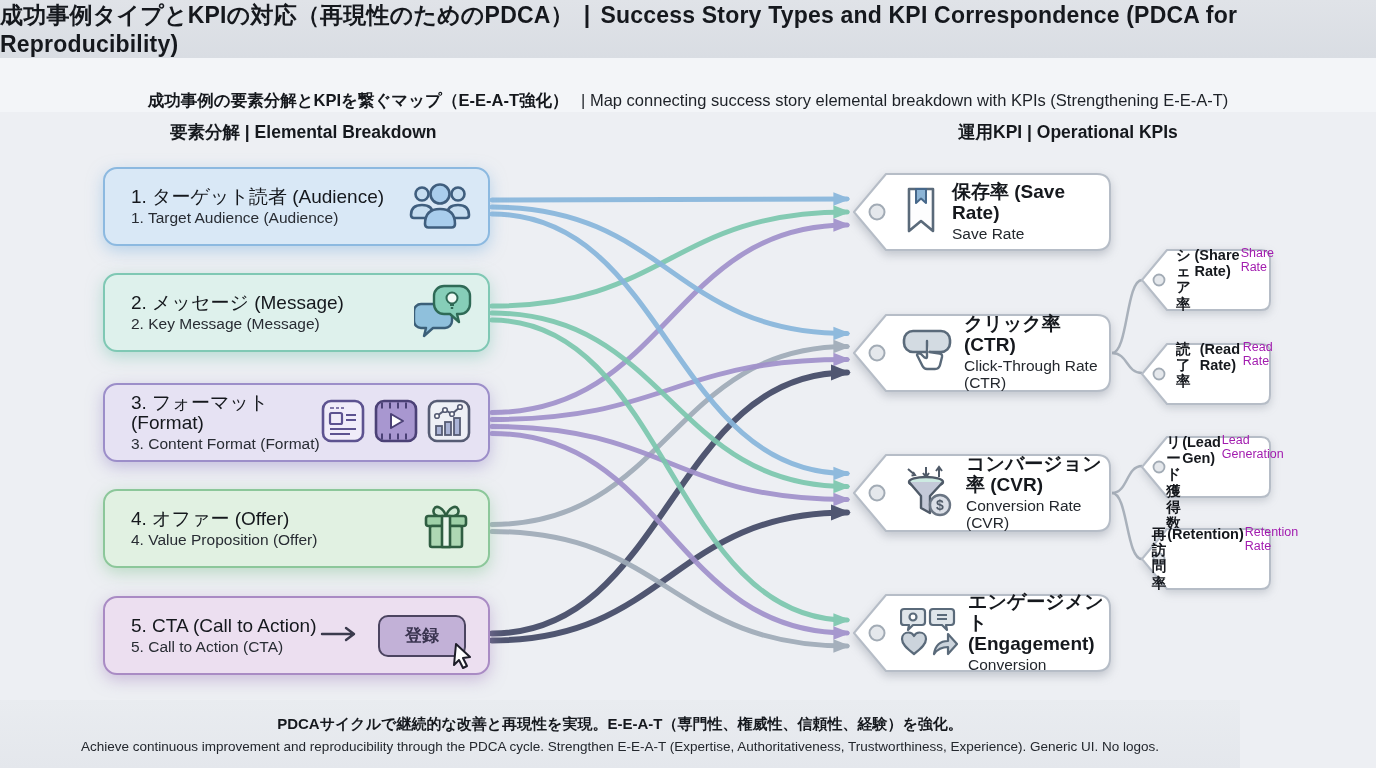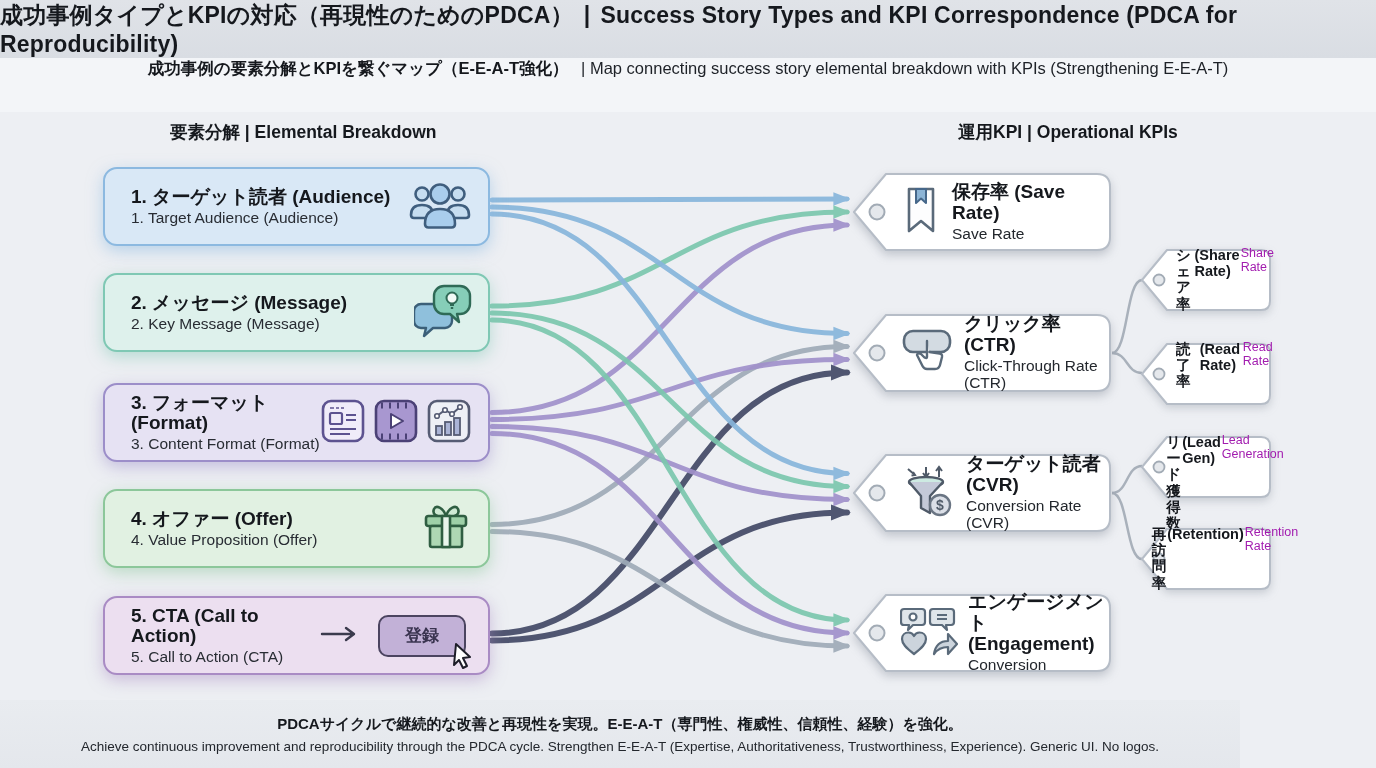--- a/index.html
+++ b/index.html
@@ -3,39 +3,39 @@
 <meta charset="utf-8">
 <style>
   html,body{margin:0;padding:0;background:#d8dbe0;}
   .stage{position:relative;width:1376px;height:768px;overflow:hidden;
     font-family:"Liberation Sans",sans-serif;color:#15181d;
     background:#edeff3;}
   
   .band-header{position:absolute;left:0;top:0;width:1376px;height:58px;
     background:linear-gradient(#e0e3e8,#d9dde3);display:flex;align-items:center;justify-content:center;}
   .band-sub{position:absolute;left:0;top:58px;width:1376px;height:54px;
-    background:#f3f5f8;display:flex;align-items:flex-start;justify-content:center;}
+    background:#f3f5f8;display:flex;align-items:flex-end;justify-content:center;}
   .band-footer{position:absolute;left:0;top:700px;width:1240px;height:68px;
     background:linear-gradient(#e9ecf0,#e4e7ec);display:flex;flex-direction:column;align-items:center;justify-content:center;gap:5px;}
   .title{font-size:23px;font-weight:bold;letter-spacing:.2px;}
   .title .sep{margin:0 10px;font-weight:bold;}
   .subline{font-size:16.5px;}
   .subline .jp{font-weight:bold;}
   .subline .en{font-weight:normal;color:#1d2127;margin-left:8px;}
   .col-head{position:absolute;top:120px;font-size:17.5px;font-weight:bold;white-space:nowrap;}
   .col-head.left{left:170px;}
   .col-head.right{left:958px;}
   .foot-jp{font-size:15px;font-weight:bold;}
   .foot-en{font-size:13.5px;color:#23272d;}
   
   .ebox{position:absolute;left:103px;width:387px;height:79px;border-radius:14px;
     border:2px solid;box-sizing:border-box;display:flex;align-items:center;justify-content:space-between;
     padding:0 16px 0 26px;z-index:2;}
   .ebox .txt{display:flex;flex-direction:column;gap:3px;}
-  .ebox .jp{font-size:19px;font-weight:bold;line-height:1.05;}
+  .ebox .jp{font-size:19px;font-weight:normal;line-height:1.05;}
   .ebox .en{font-size:15.5px;color:#282c33;line-height:1.05;}
   .e1{top:167px;background:#d9e8f6;border-color:#8cb9e0;box-shadow:0 5px 16px rgba(140,185,224,.55);}
   .e2{top:273px;background:#def1ec;border-color:#7fc8b4;box-shadow:0 5px 16px rgba(127,200,180,.5);}
   .e3{top:383px;background:#e6e2f3;border-color:#9c8ec9;box-shadow:0 5px 16px rgba(156,142,201,.5);}
   .e4{top:489px;background:#e1f1e2;border-color:#8cc79a;box-shadow:0 5px 16px rgba(140,199,154,.5);}
   .e5{top:596px;background:#ecdff0;border-color:#a98bc4;box-shadow:0 5px 16px rgba(169,139,196,.5);}
   .fmt-row{display:flex;gap:7px;align-items:center;}
   .cta-row{display:flex;align-items:center;gap:20px;margin-right:6px;}
   .reg-btn{position:relative;width:84px;height:38px;background:#c2b1d7;border:2.5px solid #4b4460;
     border-radius:10px;display:flex;align-items:center;justify-content:center;
@@ -281,21 +281,21 @@
           <path d="M8,6 l7,6 M13,9 l2,3 -3.5,0.5" fill="none" stroke="#4f5a68" stroke-width="2"></path>
           <path d="M26,4 v9 M23,10 l3,4 3,-4" fill="none" stroke="#4f5a68" stroke-width="2"></path>
           <path d="M39,14 v-9 M36,8 l3,-4 3,4" fill="none" stroke="#4f5a68" stroke-width="2"></path>
           <ellipse cx="26" cy="19" rx="17" ry="5" fill="#cdeae2" stroke="#4f5a68" stroke-width="2.4"></ellipse>
           <path d="M9,19 L21,33 v12 l9,5 v-17 L43,19" fill="#c4c9d8" stroke="#4f5a68" stroke-width="2.4" stroke-linejoin="round"></path>
           <circle cx="40" cy="42" r="10" fill="#dbdfe7" stroke="#6a7583" stroke-width="2.4"></circle>
           <text x="40" y="47" font-size="14" font-weight="bold" fill="#4f5a68" text-anchor="middle" font-family="Liberation Sans, sans-serif">$</text>
         </svg>
       </span>
       <div class="txt">
-        <div class="jp">ターゲット読者 (CVR)</div>
+        <div class="jp">コンバージョン率 (CVR)</div>
         <div class="en">Conversion Rate (CVR)</div>
       </div>
     </div>
   </div>
 
   <div class="tag t-eng">
     <svg class="shape" viewBox="0 0 262 82" preserveAspectRatio="none">
       <path d="M2,41 L34,3 H245 Q258,3 258,16 V66 Q258,79 245,79 H34 Z" fill="#ffffff" stroke="#b6bdc7" stroke-width="2" stroke-linejoin="round"></path>
       <circle cx="25" cy="41" r="7.5" fill="#e5e8ec" stroke="#a2abb5" stroke-width="2"></circle>
     </svg>

